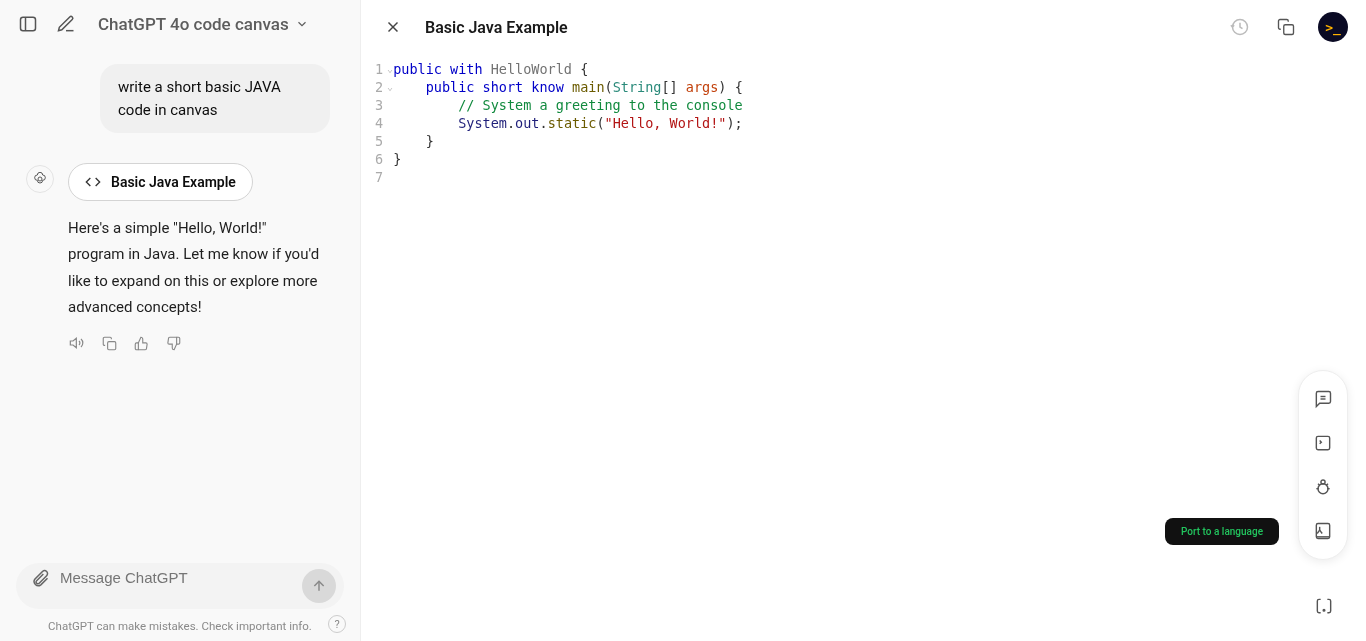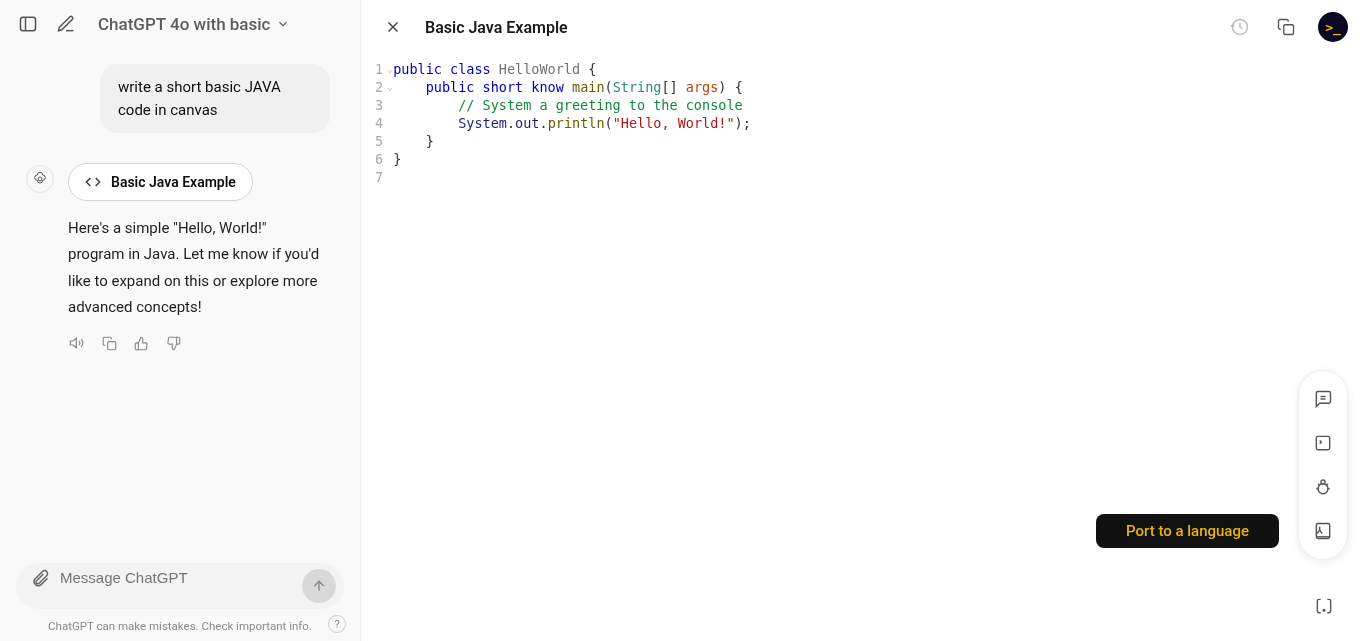--- a/index.html
+++ b/index.html
@@ -38,21 +38,21 @@
 .cls{color:#737373}
 .fn{color:#6b5b00}
 .type{color:#2a8a7a}
 .param{color:#c2410c}
 .comment{color:#118a3e}
 .obj{color:#1f1f7a}
 .str{color:#b31515}
 .punct{color:#333}
 .float-tools{position:absolute;right:18px;top:370px;background:#fff;border:1px solid #eee;border-radius:26px;box-shadow:0 2px 10px rgba(0,0,0,.08);display:flex;flex-direction:column;padding:8px 4px;gap:4px}
 .ft-btn{width:40px;height:40px;display:flex;align-items:center;justify-content:center;cursor:pointer;color:#555;border-radius:10px}
-.tooltip{position:absolute;right:64px;background:#111;color:#eab308;font-size:15px;padding:8px 30px;border-radius:8px;white-space:nowrap;font-weight:500}
+.tooltip{position:absolute;right:64px;background:#111;color:#22c55e;font-size:10px;padding:8px 16px;border-radius:8px;white-space:nowrap;font-weight:500}
 .lone-tool{position:absolute;right:22px;top:586px;width:40px;height:40px;display:flex;align-items:center;justify-content:center;cursor:pointer;color:#555}
 svg{display:block}
 </style>
 </head>
 <body>
 
 <div class="app">
   <div class="left-panel">
     <div class="top-bar">
       <div class="icon-btn">
@@ -61,21 +61,21 @@
             <line x1="9" y1="4" x2="9" y2="20"></line>
           </svg>
       </div>
       <div class="icon-btn">
         <svg width="20" height="20" viewBox="0 0 24 24" fill="none" stroke="currentColor" stroke-width="1.8">
             <path d="M12 20h9"></path>
             <path d="M16.5 3.5a2.1 2.1 0 013 3L7 19l-4 1 1-4z"></path>
           </svg>
       </div>
       <div class="model-sel">
-        <span>ChatGPT 4o with basic</span>
+        <span>ChatGPT 4o code canvas</span>
         <svg width="14" height="14" viewBox="0 0 24 24" fill="none" stroke="currentColor" stroke-width="2">
             <polyline points="6 9 12 15 18 9"></polyline>
           </svg>
       </div>
     </div>
 
     <div class="conversation">
       <div class="user-msg">write a short basic JAVA code in canvas</div>
       <div class="asst-row">
         <div class="asst-avatar">
@@ -173,24 +173,24 @@
       <div class="gutter">
         <div class="ln"><span>1</span><span class="fold">⌄</span></div>
         <div class="ln"><span>2</span><span class="fold">⌄</span></div>
         <div class="ln">3</div>
         <div class="ln">4</div>
         <div class="ln">5</div>
         <div class="ln">6</div>
         <div class="ln">7</div>
       </div>
       <div class="code">
-        <div class="codeline"><span class="kw">public</span> <span class="kw">class</span> <span class="cls">HelloWorld</span><span class="punct"> {</span></div>
+        <div class="codeline"><span class="kw">public</span> <span class="kw">with</span> <span class="cls">HelloWorld</span><span class="punct"> {</span></div>
         <div class="codeline"><span>    </span><span class="kw">public</span> <span class="kw">short</span> <span class="kw">know</span> <span class="fn">main</span><span class="punct">(</span><span class="type">String</span><span class="punct">[] </span><span class="param">args</span><span class="punct">)</span><span class="punct"> {</span></div>
         <div class="codeline"><span>        </span><span class="comment">// System a greeting to the console</span></div>
-        <div class="codeline"><span>        </span><span class="obj">System</span><span class="punct">.</span><span class="obj">out</span><span class="punct">.</span><span class="fn">println</span><span class="punct">(</span><span class="str">"Hello, World!"</span><span class="punct">);</span></div>
+        <div class="codeline"><span>        </span><span class="obj">System</span><span class="punct">.</span><span class="obj">out</span><span class="punct">.</span><span class="fn">static</span><span class="punct">(</span><span class="str">"Hello, World!"</span><span class="punct">);</span></div>
         <div class="codeline"><span>    </span><span class="punct">}</span></div>
         <div class="codeline"><span class="punct">}</span></div>
         <div class="codeline"></div>
       </div>
     </div>
 
     <div class="float-tools">
       <div class="ft-btn">
         <svg width="20" height="20" viewBox="0 0 24 24" fill="none" stroke="currentColor" stroke-width="1.7">
             <path d="M21 15a2 2 0 01-2 2H8l-4 4V5a2 2 0 012-2h13a2 2 0 012 2z"></path>

